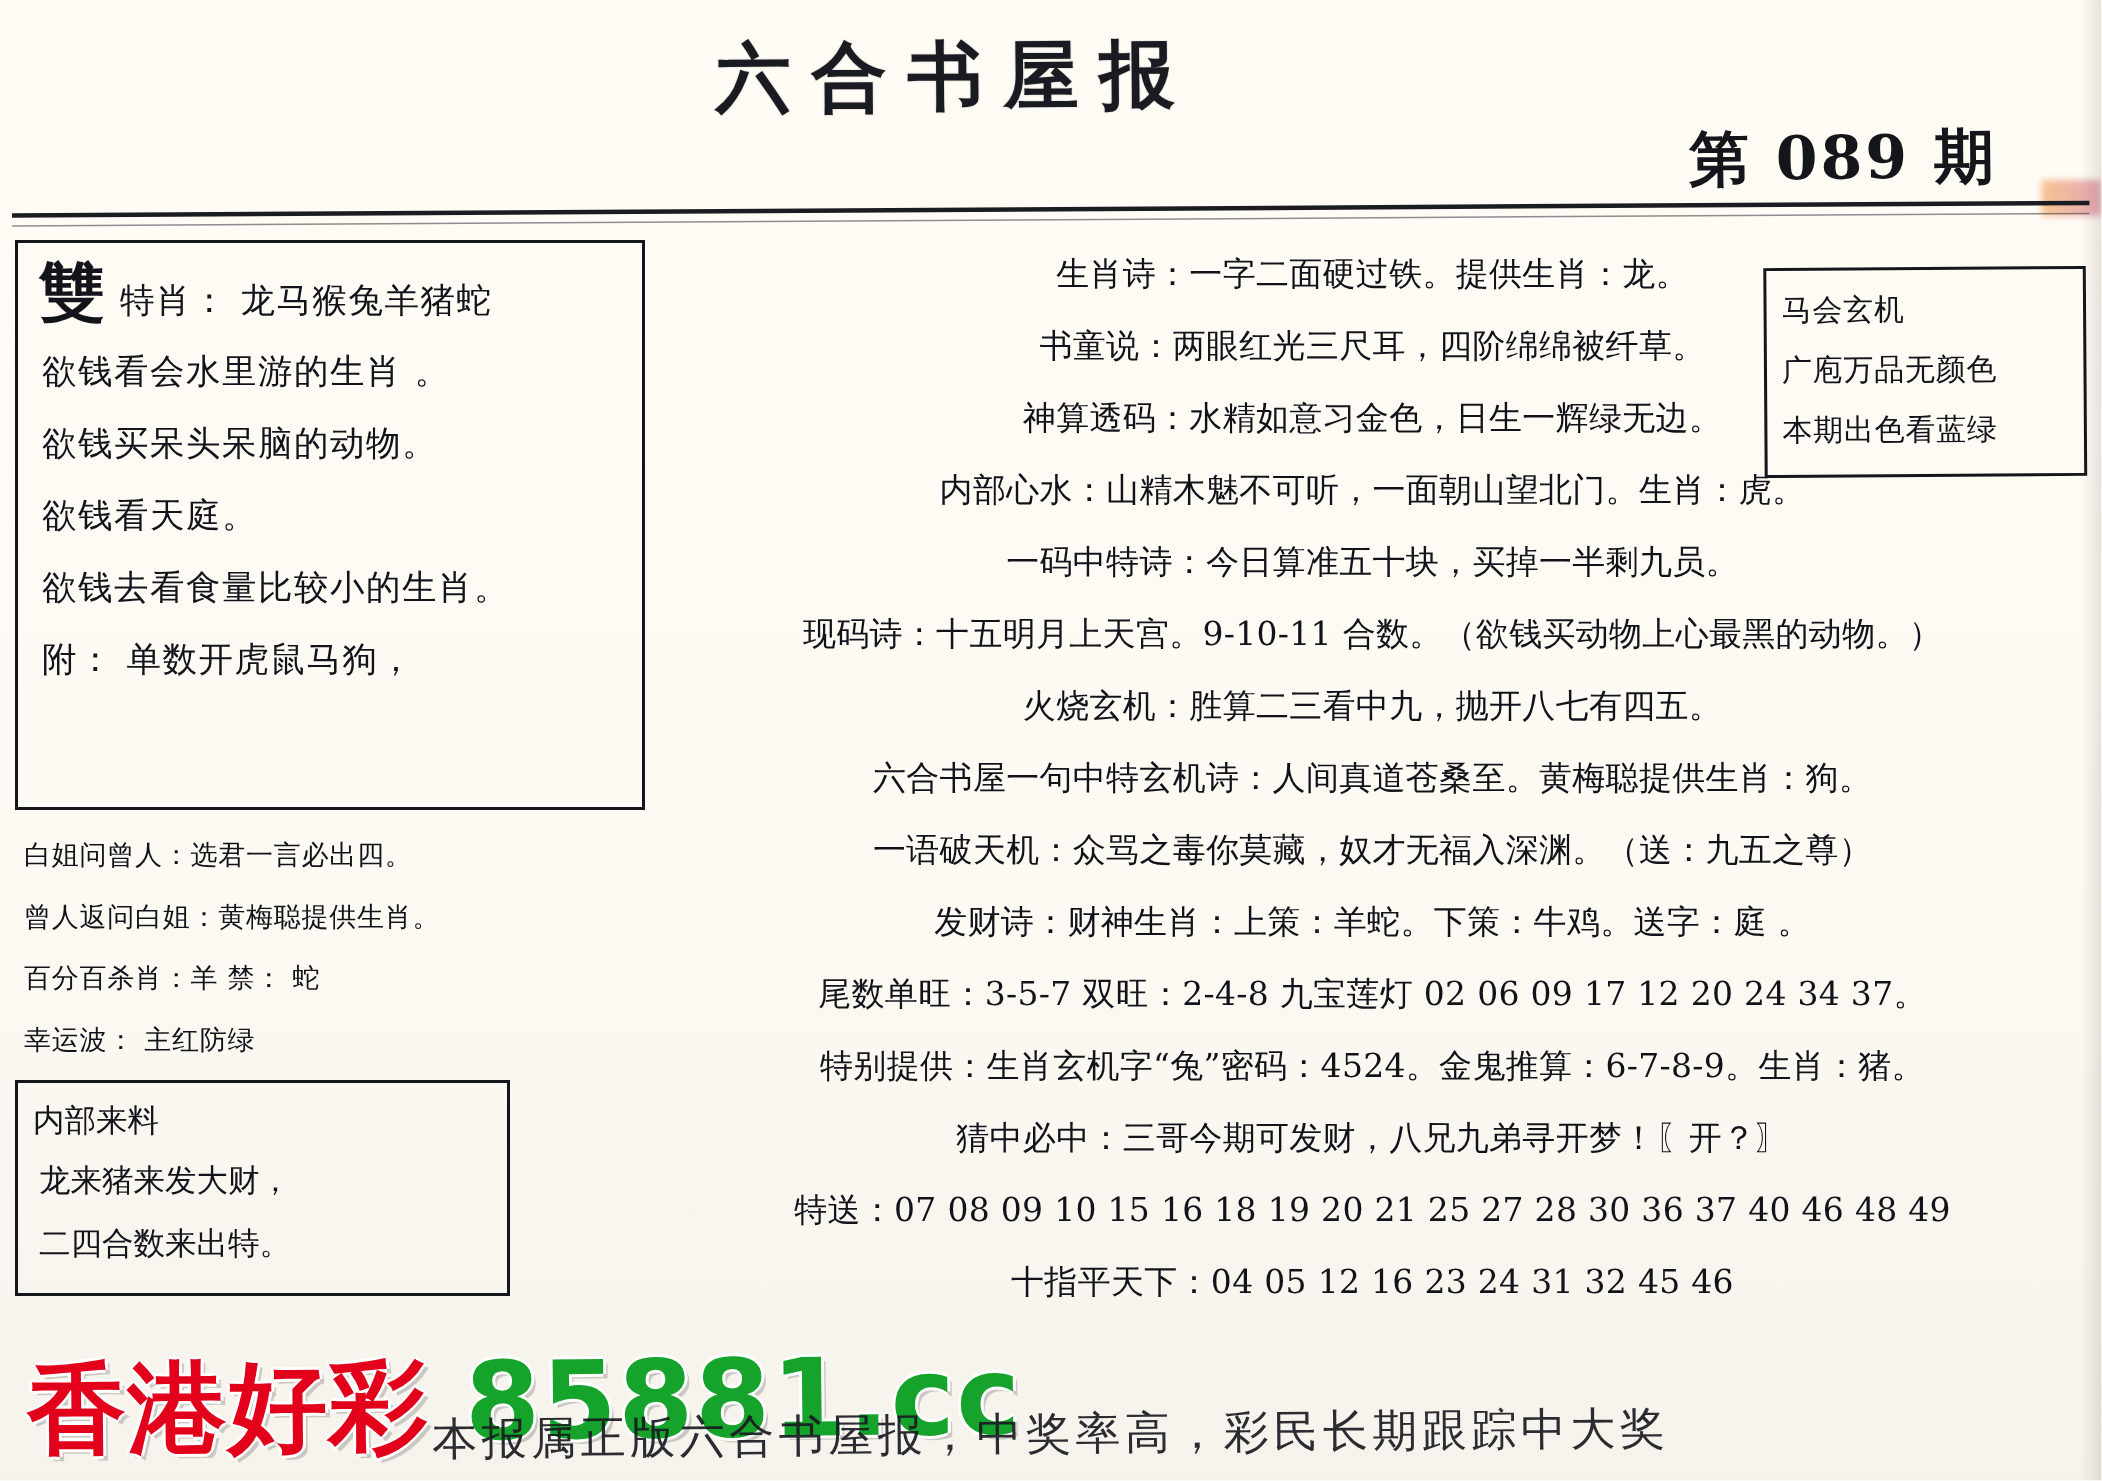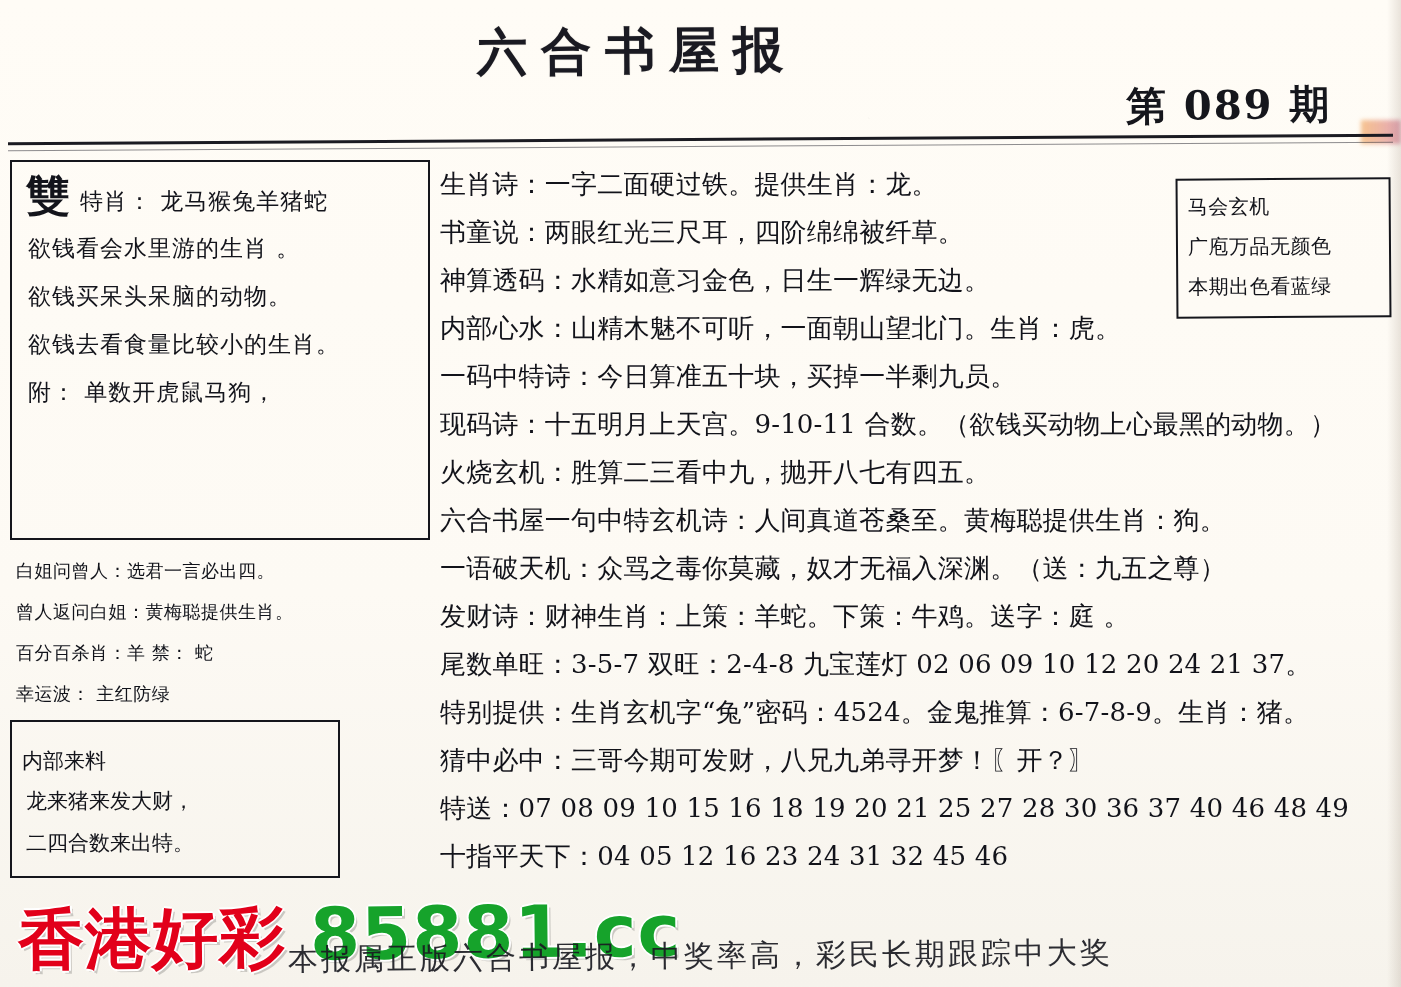--- a/index.html
+++ b/index.html
@@ -141,21 +141,21 @@
   }
   .sub-line {
     font-size: 18px;
     line-height: 41px;
     letter-spacing: .5px;
     font-family: "DejaVu Serif", serif;
   }
 
   .inner-box {
     margin-top: 6px;
-    padding: 20px 10px 12px 10px;
+    padding: 6px 10px 12px 10px;
     width: 330px;
   }
   .inner-title {
     font-size: 21px;
     line-height: 38px;
     font-family: "DejaVu Serif", serif;
   }
   .inner-line {
     font-size: 21px;
     line-height: 42px;
@@ -165,25 +165,26 @@
 
   
   .main-col {
     position: absolute;
     left: 440px;
     top: 160px;
     width: 950px;
   }
   .body-line {
     font-family: "DejaVu Serif", serif;
-    font-size: 26px;
+    font-size: 22px;
     line-height: 48px;
     letter-spacing: .2px;
     white-space: nowrap;
     color: #12131a;
+    text-align: center;
   }
 
   
   .right-box {
     position: absolute;
     right: 10px;
     top: 178px;
     width: 215px;
     padding: 6px 8px 10px 10px;
     transform: rotate(-0.4deg);
@@ -250,20 +251,21 @@
   <div class="issue">第 089 期</div>
   <div class="rule-top"></div>
   <div class="rule-top2"></div>
 
   <div class="left-col">
     <div class="box lead-box">
       <div class="big-char cn">雙</div>
       <div class="cn lead-line1">特肖： 龙马猴兔羊猪蛇</div>
       <div class="cn lead-line indent-1">欲钱看会水里游的生肖  。</div>
       <div class="cn lead-line indent-1">欲钱买呆头呆脑的动物。</div>
+      <div class="cn lead-line indent-1">欲钱看天庭。</div>
       <div class="cn lead-line indent-1">欲钱去看食量比较小的生肖。</div>
       <div class="cn lead-line indent-1">附： 单数开虎鼠马狗，</div>
     </div>
 
     <div class="sub-lines">
       <div class="sub-line">白姐问曾人：选君一言必出四。</div>
       <div class="sub-line">曾人返问白姐：黄梅聪提供生肖。</div>
       <div class="sub-line">百分百杀肖：羊 禁： 蛇</div>
       <div class="sub-line">幸运波： 主红防绿</div>
     </div>
@@ -279,21 +281,21 @@
     <div class="body-line">生肖诗：一字二面硬过铁。提供生肖：龙。</div>
     <div class="body-line">书童说：两眼红光三尺耳，四阶绵绵被纤草。</div>
     <div class="body-line">神算透码：水精如意习金色，日生一辉绿无边。</div>
     <div class="body-line">内部心水：山精木魅不可听，一面朝山望北门。生肖：虎。</div>
     <div class="body-line">一码中特诗：今日算准五十块，买掉一半剩九员。</div>
     <div class="body-line">现码诗：十五明月上天宫。9-10-11 合数。（欲钱买动物上心最黑的动物。）</div>
     <div class="body-line">火烧玄机：胜算二三看中九，抛开八七有四五。</div>
     <div class="body-line">六合书屋一句中特玄机诗：人间真道苍桑至。黄梅聪提供生肖：狗。</div>
     <div class="body-line">一语破天机：众骂之毒你莫藏，奴才无福入深渊。（送：九五之尊）</div>
     <div class="body-line">发财诗：财神生肖：上策：羊蛇。下策：牛鸡。送字：庭 。</div>
-    <div class="body-line">尾数单旺：3-5-7 双旺：2-4-8 九宝莲灯 02 06 09 10 12 20 24 21 37。</div>
+    <div class="body-line">尾数单旺：3-5-7 双旺：2-4-8 九宝莲灯 02 06 09 17 12 20 24 34 37。</div>
     <div class="body-line">特别提供：生肖玄机字“兔”密码：4524。金鬼推算：6-7-8-9。生肖：猪。</div>
     <div class="body-line">猜中必中：三哥今期可发财，八兄九弟寻开梦！〖开？〗</div>
     <div class="body-line">特送：07 08 09 10 15 16 18 19 20 21 25 27 28 30 36 37 40 46 48 49</div>
     <div class="body-line">十指平天下：04 05 12 16 23 24 31 32 45 46</div>
   </div>
 
   <div class="box right-box">
     <div class="right-line cn">马会玄机</div>
     <div class="right-line cn">广庖万品无颜色</div>
     <div class="right-line cn">本期出色看蓝绿</div>

